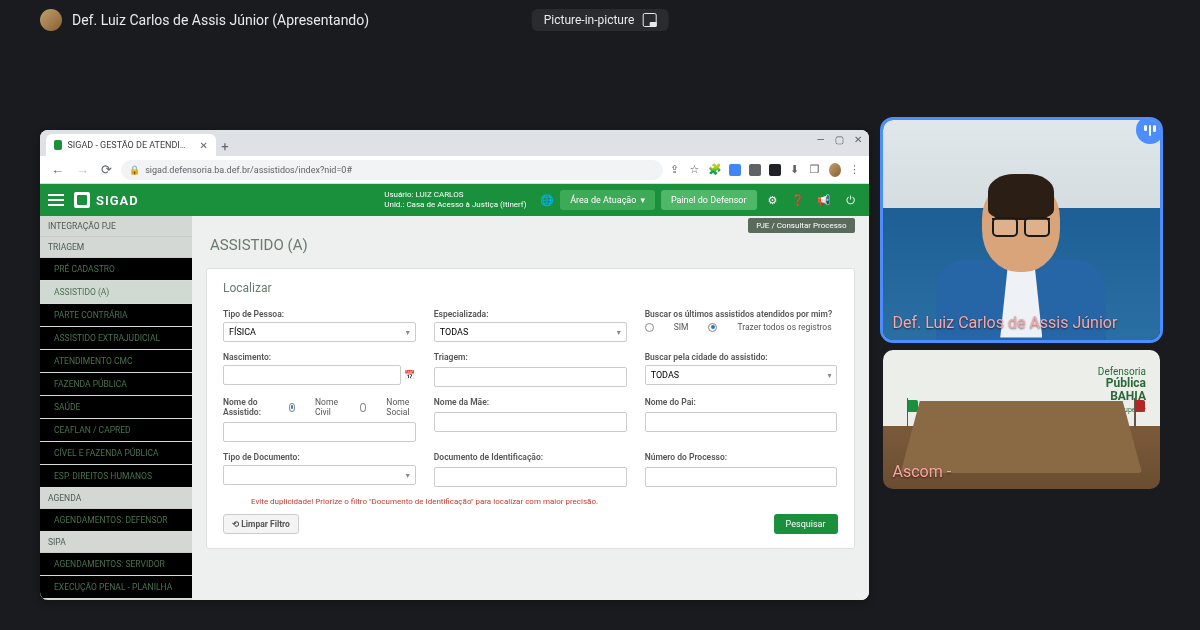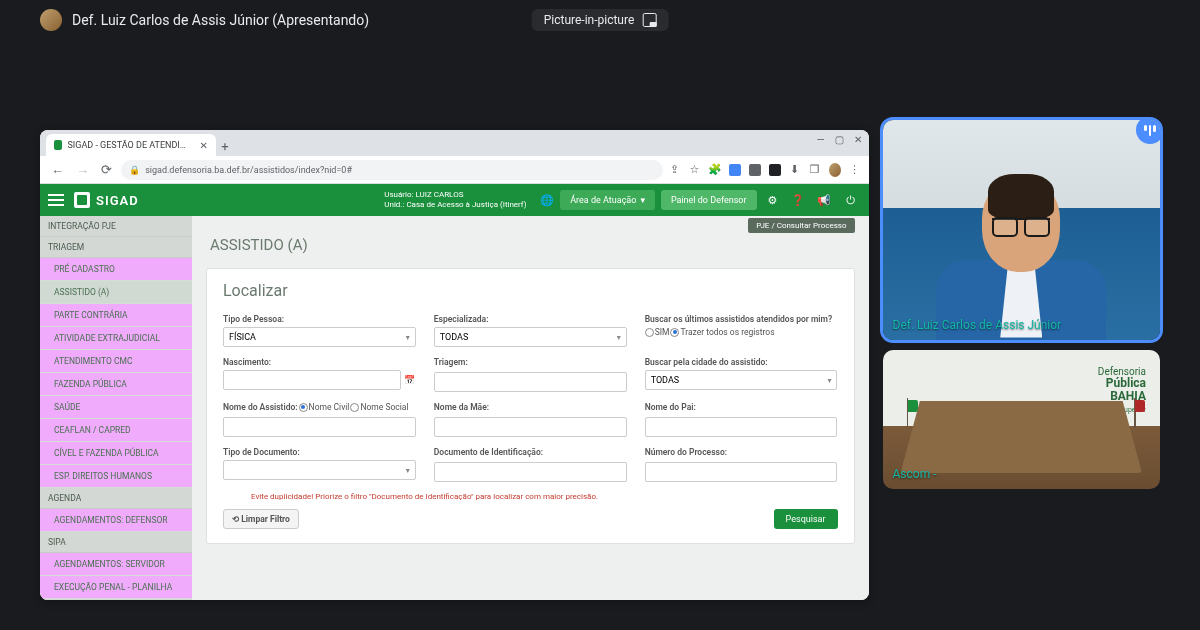--- a/index.html
+++ b/index.html
@@ -46,50 +46,50 @@
   .sigad-logo-icon{width:16px;height:16px;background:#fff;border-radius:2px;position:relative;}
   .sigad-logo-icon::after{content:"";position:absolute;inset:3px;background:#1a8f3c;border-radius:1px;}
   .sigad-top-right{margin-left:auto; display:flex; align-items:center; gap:6px;justify-content:flex-end;}
   .user-block{font-size:8px; line-height:1.2; text-align:left; padding-right:8px;}
   .header-btn{background:#3caa57; padding:5px 10px; border-radius:3px; font-size:9px; display:flex; align-items:center; gap:4px;}
   .defensor-btn{background:#4fb768;}
   .hdr-icon{width:20px;height:20px;display:flex;align-items:center;justify-content:center;font-size:11px;}
 
   .sigad-body { flex:1; display:flex; background:#eef0ef; overflow:hidden;}
 
-  .sidemenu { width:152px; background:#f0abfc; font-size:9px; overflow:hidden;}
+  .sidemenu { width:152px; background:#000000; font-size:9px; overflow:hidden;}
   .menu-section { background:#d4d8d5; color:#4a5b4e; padding:5px 8px; font-size:8.5px; border-bottom:1px solid #c8ccc9;}
   .menu-item { padding:6px 14px; color:#4a7050; font-size:8.5px; border-bottom:1px solid #d8dcd9;}
   .menu-item.active{background:#d0d9d2;}
 
   .content { flex:1; padding:10px 14px; position:relative; overflow:hidden;}
   .pje-badge{position:absolute; right:14px; top:2px; background:#5a6b5e; color:#fff; font-size:8px; padding:3px 8px; border-radius:2px;}
   .page-title{color:#6b7a6e; font-size:15px; font-weight:400; margin:10px 0 14px 4px;}
   .panel{background:#fff; border:1px solid #e0e0e0; border-radius:3px; padding:12px 16px 14px 16px;}
-  .panel-title{color:#6b7a6e; font-size:16px; margin-bottom:14px;}
+  .panel-title{color:#6b7a6e; font-size:12px; margin-bottom:14px;}
   .form-row{display:flex; gap:18px; margin-bottom:10px;}
   .form-col{flex:1;}
   .field-label{font-size:8.5px; color:#555; font-weight:600; margin-bottom:3px; display:block;}
   .field-input{width:100%; height:20px; border:1px solid #ccc; border-radius:2px; font-size:9px; padding:0 5px; background:#fff;}
   .field-select{width:100%; height:20px; border:1px solid #ccc; border-radius:2px; font-size:9px; padding:0 5px; background:#fff; display:flex; align-items:center; justify-content:space-between;}
   .caret-down{font-size:8px;color:#888;}
-  .inline-radios{display:flex;align-items:center;gap:1px;font-size:8.5px;color:#555;}
+  .inline-radios{display:flex;align-items:center;gap:20px;font-size:8.5px;color:#555;}
   .radio{width:9px;height:9px;border:1px solid #888;border-radius:50%;display:inline-block;position:relative;}
   .radio.on::after{content:"";position:absolute;inset:1.5px;background:#2a72d4;border-radius:50%;}
   .date-icon{font-size:9px;color:#c43;}
   .warning-text{color:#c43c2f; font-size:8px; margin-top:8px;padding-left:28px;}
   .panel-actions{display:flex; justify-content:space-between; align-items:center; margin-top:8px;}
   .btn-clear{background:#f4f4f4;border:1px solid #ccc;border-radius:3px;font-size:8.5px;padding:4px 8px;color:#555;font-weight:bold;}
   .btn-search{background:#1a8f3c;color:#fff;border:none;border-radius:3px;font-size:9px;padding:5px 12px;}
 
   
   .video-col{ width: 278px; display:flex; flex-direction:column; gap:10px; align-self:stretch; padding-top:80px;}
   .tile{ position:relative; border-radius:10px; overflow:hidden; background:#202124;}
   .tile.active{outline:3px solid #4c8dff;}
-  .tile-label{position:absolute; left:10px; bottom:8px; color:#14b8a6; font-size:12px; text-shadow:0 1px 2px rgba(0,0,0,0.6);}
+  .tile-label{position:absolute; left:10px; bottom:8px; color:#fca5a5; font-size:16px; text-shadow:0 1px 2px rgba(0,0,0,0.6);}
   .speaking-badge{position:absolute; top:-4px; right:-4px; width:28px; height:28px; background:#4c8dff; border-radius:50%; display:flex; align-items:center; justify-content:center;}
   .speaking-badge span{display:flex;gap:2px;}
   .speaking-badge i{width:2.5px;background:#fff;border-radius:2px;}
   .sb1{height:6px;} .sb2{height:11px;} .sb3{height:7px;}
 
   .tile1{height:220px;}
   .tile1-bg{position:absolute;inset:0;background:linear-gradient(180deg,#dfe7ea 0%,#d5dde0 40%, #1d5f94 40%, #2a6fa3 100%);}
   .person{position:absolute;left:50%;top:48%;transform:translate(-50%,-50%);}
   .head{width:78px;height:92px;background:#d9a47a;border-radius:42% 42% 46% 46%;position:relative;}
   .hair{position:absolute;top:-6px;left:6px;right:6px;height:44px;background:#2b1e14;border-radius:40% 40% 20% 20%;}
@@ -197,21 +197,21 @@
         </div>
       </div>
 
       <div class="sigad-body">
         <div class="sidemenu">
           <div class="menu-section">INTEGRAÇÃO PJE</div>
           <div class="menu-section">TRIAGEM</div>
           <div class="menu-item">PRÉ CADASTRO</div>
           <div class="menu-item active">ASSISTIDO (A)</div>
           <div class="menu-item">PARTE CONTRÁRIA</div>
-          <div class="menu-item">ATIVIDADE EXTRAJUDICIAL</div>
+          <div class="menu-item">ASSISTIDO EXTRAJUDICIAL</div>
           <div class="menu-item">ATENDIMENTO CMC</div>
           <div class="menu-item">FAZENDA PÚBLICA</div>
           <div class="menu-item">SAÚDE</div>
           <div class="menu-item">CEAFLAN / CAPRED</div>
           <div class="menu-item">CÍVEL E FAZENDA PÚBLICA</div>
           <div class="menu-item">ESP. DIREITOS HUMANOS</div>
           <div class="menu-section">AGENDA</div>
           <div class="menu-item">AGENDAMENTOS: DEFENSOR</div>
           <div class="menu-section">SIPA</div>
           <div class="menu-item">AGENDAMENTOS: SERVIDOR</div>

